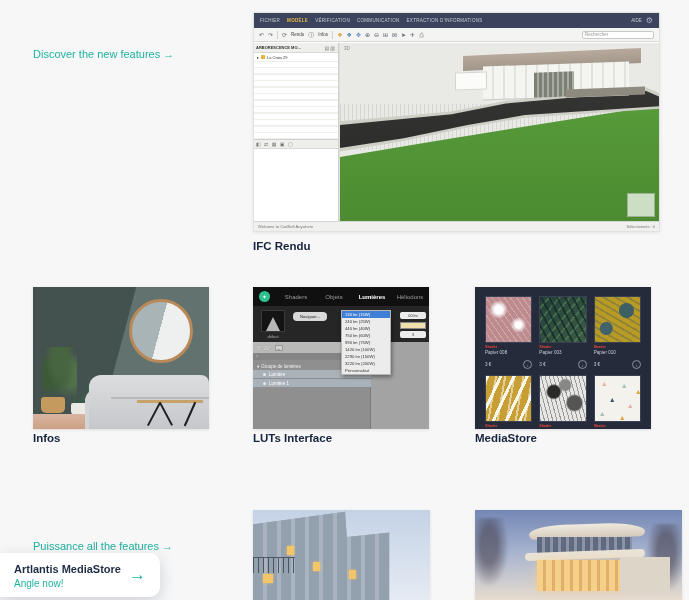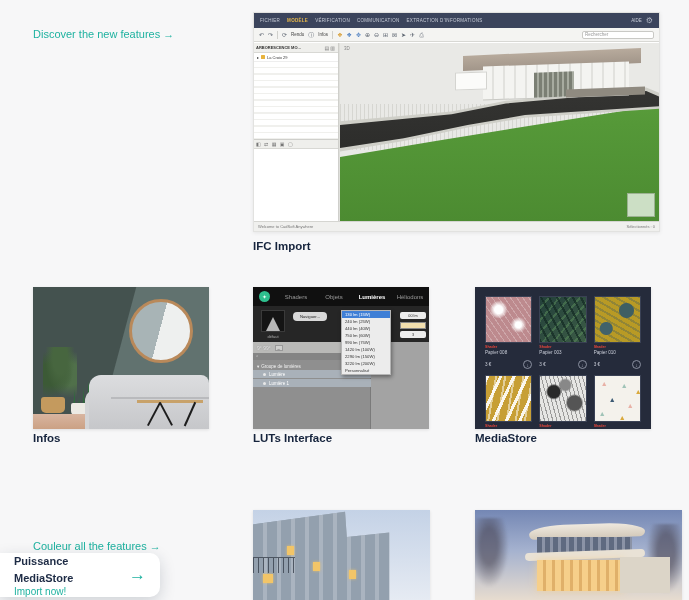--- a/index.html
+++ b/index.html
@@ -132,21 +132,21 @@
   .toast { left:0; top:553px; width:160px; height:44px; background:#fff; border-radius:0 10px 10px 0; box-shadow:0 5px 16px rgba(20,40,60,.18); display:flex; align-items:center; padding:0 14px; cursor:pointer; }
   .toast-title { font-size:11px; font-weight:700; color:#1d2b45; line-height:1.5; }
   .toast-sub { font-size:10px; color:#1fb2a0; }
   .toast-arrow { margin-left:auto; font-size:17px; color:#1fb2a0; }
 </style>
 </head>
 <body>
 
 <div class="page">
 
-  <a class="abs tlink" style="left:33px; top:28px;">Discover the new features →</a>
+  <a class="abs tlink" style="left:33px; top:48px;">Discover the new features →</a>
 
   <div class="abs hero">
     <div class="menubar">
       <span class="mi">FICHIER</span>
       <span class="mi active">MODÈLE</span>
       <span class="mi">VÉRIFICATION</span>
       <span class="mi">COMMUNICATION</span>
       <span class="mi">EXTRACTION D'INFORMATIONS</span>
       <span class="mright">
         <span>AIDE</span>
@@ -205,21 +205,21 @@
           <div class="hterr"></div>
         </div>
         <div class="navcube"></div>
       </div>
     </div>
     <div class="statusbar">
       <span>Welcome to CadSoft Anywhere</span>
       <span>Sélectionnés : 0</span>
     </div>
   </div>
-  <div class="abs caption" style="left:253px; top:240px;">IFC Import</div>
+  <div class="abs caption" style="left:253px; top:240px;">IFC Rendu</div>
 
   <div class="abs card luts">
     <div class="lut-mirror"></div>
     <div class="lut-plant1"></div>
     <div class="lut-spikes"></div>
     <div class="lut-basket"></div>
     <div class="lut-potw"></div>
     <div class="lut-rug"></div>
     <div class="lut-arm"></div>
     <div class="lut-sofa"></div>
@@ -338,21 +338,21 @@
           <span class="tri" style="left:4px; top:34px; color:#9fc3b7;">▲</span>
           <span class="tri" style="left:24px; top:38px; color:#d9a93c;">▲</span>
         </div>
         <div class="ms-tag">Shader</div>
 
       </div>
     </div>
   </div>
   <div class="abs caption" style="left:475px; top:432px;">MediaStore</div>
 
-  <a class="abs tlink" style="left:33px; top:540px;">Couleur all the features →</a>
+  <a class="abs tlink" style="left:33px; top:540px;">Puissance all the features →</a>
 
   <div class="abs card photoL">
     <div class="pl-bldg"></div>
     <div class="pl-win" style="left:34px; top:36px;"></div>
     <div class="pl-win" style="left:60px; top:52px;"></div>
     <div class="pl-win" style="left:96px; top:60px;"></div>
     <div class="pl-win" style="left:10px; top:64px; width:10px;"></div>
     <div class="pl-rail"></div>
   </div>
   <div class="abs card photoR">
@@ -360,19 +360,19 @@
     <div class="pr-tree" style="right:-4px; top:14px;"></div>
     <div class="pr-roof"></div>
     <div class="pr-mid"></div>
     <div class="pr-band"></div>
     <div class="pr-glow"></div>
     <div class="pr-low"></div>
   </div>
 
   <div class="abs toast">
     <div>
-      <div class="toast-title">Puissance MediaStore</div>
-      <div class="toast-sub">Import now!</div>
+      <div class="toast-title">Artlantis MediaStore</div>
+      <div class="toast-sub">Angle now!</div>
     </div>
     <span class="toast-arrow">→</span>
   </div>
 
 </div>
 
 </body></html>

